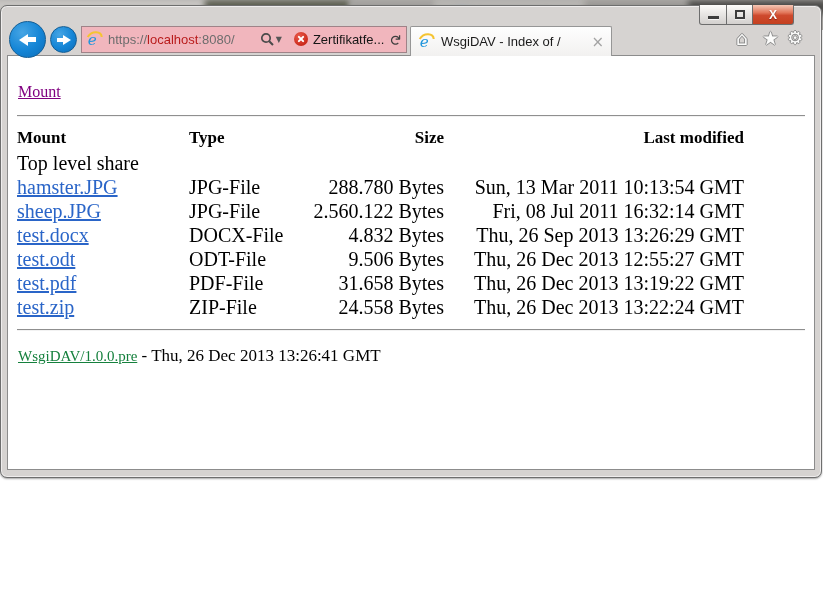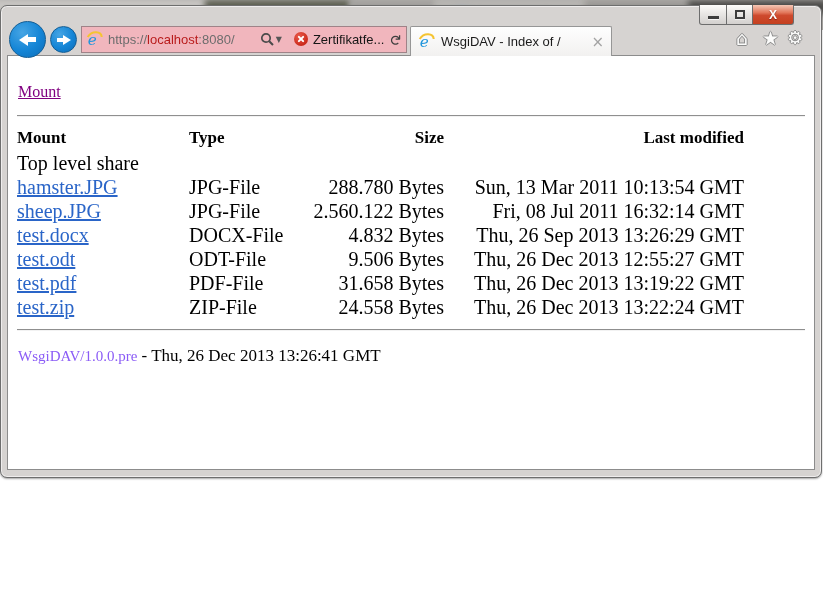--- a/index.html
+++ b/index.html
@@ -85,21 +85,21 @@
 
   table.files { border-collapse:collapse; margin-top:8px; table-layout:fixed; }
   table.files th { font-family:"Liberation Serif","DejaVu Serif",serif; font-size:17px; font-weight:bold; height:26px; vertical-align:middle; }
   table.files td { font-family:Liberation Serif, serif; font-size:20px; height:24px; vertical-align:middle; white-space:nowrap; }
   .c1 { width:172px; text-align:left; } .c2 { width:110px; text-align:left; }
   .c3 { width:145px; text-align:right;margin-top:36px; } .c4 { width:300px; text-align:right; }
   td a { color:#2a65c8; text-decoration:underline; cursor:pointer; }
 
   .auth { font-size:17px; margin:13px 0 0 1px; }
   .srv  { font-size:17px; margin:15px 0 0 1px; }
-  .srv a { color:#8b5cf6; font-size:15px; cursor:pointer; }
+  .srv a { color:#15803d; text-decoration:underline; font-size:15px; cursor:pointer; }
 </style>
 </head>
 <body>
 
 <div class="bg-strip">
   <div class="blob b1"></div>
   <div class="blob b2"></div>
   <div class="blob b3"></div>
   <div class="blob b4"></div>
   <div class="blob b5"></div>

